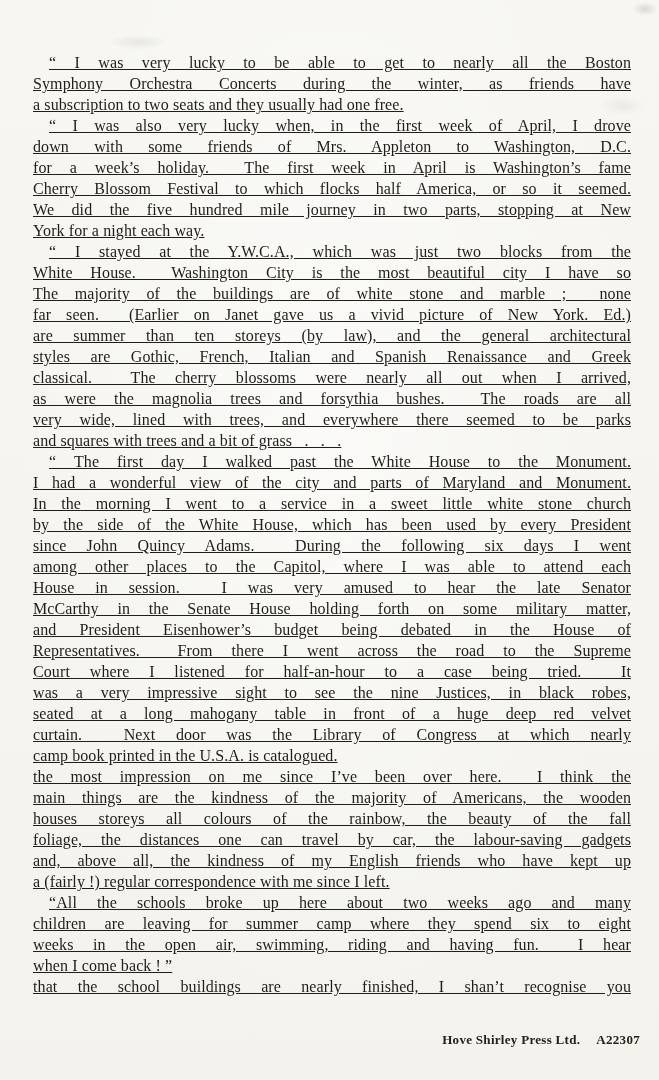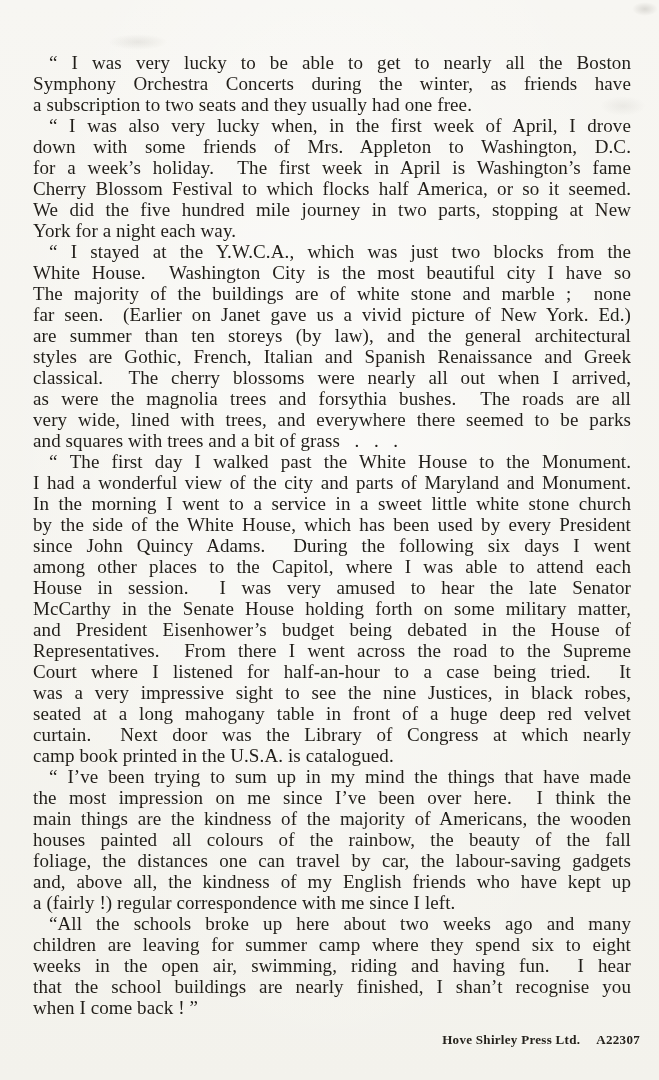--- a/index.html
+++ b/index.html
@@ -23,23 +23,24 @@
   }
   .smudge.s1 { left: 108px; top: 34px; width: 60px; height: 16px;
     background: radial-gradient(ellipse, rgba(90,85,75,0.10), rgba(0,0,0,0) 70%); }
   .smudge.s2 { left: 632px; top: 2px; width: 26px; height: 14px;
     background: radial-gradient(ellipse, rgba(90,85,75,0.18), rgba(0,0,0,0) 70%); }
   .smudge.s3 { left: 600px; top: 96px; width: 46px; height: 20px;
     background: radial-gradient(ellipse, rgba(90,85,75,0.08), rgba(0,0,0,0) 70%); }
   .text-block {
     position: absolute;
     left: 33px; top: 52px; width: 598px;
-    font-size: 19px;
+    font-size: 16px;
     line-height: 21px;
     letter-spacing: 0.1px;
+    text-decoration: underline;
   }
   .para { margin: 0; }
   .line {
     text-align: justify;
     text-align-last: justify;
     white-space: normal;
     min-height: 21px;
   }
   .line.first { padding-left: 16px; }
   .line.last { text-align-last: left; }
@@ -99,33 +100,32 @@
         <div class="line">McCarthy in the Senate House holding forth on some military matter,</div>
         <div class="line">and President Eisenhower’s budget being debated in the House of</div>
         <div class="line">Representatives.&nbsp; From there I went across the road to the Supreme</div>
         <div class="line">Court where I listened for half-an-hour to a case being tried.&nbsp; It</div>
         <div class="line">was a very impressive sight to see the nine Justices, in black robes,</div>
         <div class="line">seated at a long mahogany table in front of a huge deep red velvet</div>
         <div class="line">curtain.&nbsp; Next door was the Library of Congress at which nearly</div>
         <div class="line last">camp book printed in the U.S.A. is catalogued.</div>
       </div>
       <div class="para">
-        <div class="line first">“&nbsp;I’ve been trying to sum up in my mind the things that have made</div>
         <div class="line">the most impression on me since I’ve been over here.&nbsp; I think the</div>
         <div class="line">main things are the kindness of the majority of Americans, the wooden</div>
-        <div class="line">houses painted all colours of the rainbow, the beauty of the fall</div>
+        <div class="line">houses storeys all colours of the rainbow, the beauty of the fall</div>
         <div class="line">foliage, the distances one can travel by car, the labour-saving gadgets</div>
         <div class="line">and, above all, the kindness of my English friends who have kept up</div>
         <div class="line last">a (fairly&nbsp;!) regular correspondence with me since I left.</div>
       </div>
       <div class="para">
         <div class="line first">“All the schools broke up here about two weeks ago and many</div>
         <div class="line">children are leaving for summer camp where they spend six to eight</div>
         <div class="line">weeks in the open air, swimming, riding and having fun.&nbsp; I hear</div>
+        <div class="line last">when I come back&nbsp;!&nbsp;”</div>
         <div class="line">that the school buildings are nearly finished, I shan’t recognise you</div>
-        <div class="line last">when I come back&nbsp;!&nbsp;”</div>
       </div>
     </div>
 
   <div class="footer">
     <span>Hove Shirley Press Ltd.</span><span class="job">A22307</span>
   </div>
 </div>
 
 </body></html>

